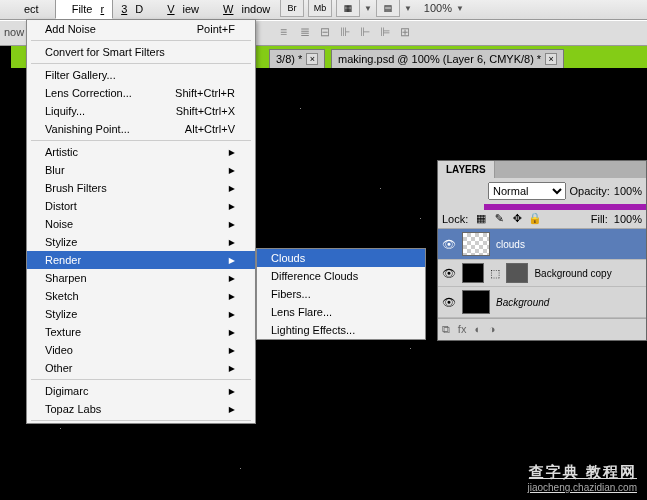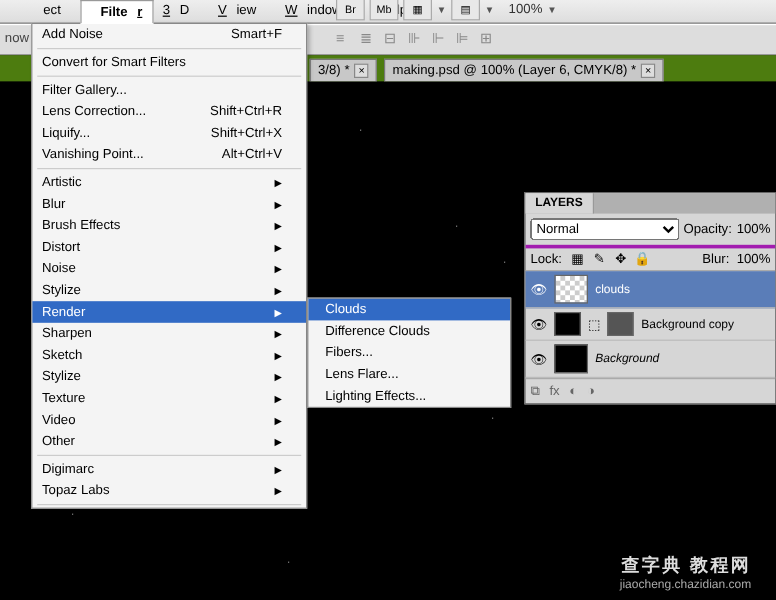--- a/index.html
+++ b/index.html
@@ -1,70 +1,70 @@
 <!DOCTYPE html>
 <html><head>
 <meta charset="utf-8">
 <style>
 * { margin: 0; padding: 0; box-sizing: border-box; font-family: Tahoma, Arial, sans-serif; font-size: 11px; }
 body { width: 647px; height: 500px; background: #000; overflow: hidden; position: relative; }
 
-.menubar { height: 20px; background: linear-gradient(#eee,#ddd); border-bottom: 1px solid #999; display: flex; align-items: flex-start; padding-left: 20px; }
+.menubar { height: 20px; background: linear-gradient(#eee,#ddd); border-bottom: 1px solid #999; display: flex; align-items: flex-end; padding-left: 8px; }
 .menubar span { padding: 3px 8px; border-bottom: 1px solid transparent; }
 .menubar span u { text-decoration: underline; }
-.menubar .active { background: #fff; border: 1px solid #999; border-bottom: 1px solid #fff; position: relative; z-index: 101; font-weight: bold; }
+.menubar .active { background: #fff; border: 1px solid #999; border-bottom: 1px solid #fff; position: relative; z-index: 101; }
 
 .toolbar1 { position: absolute; top: 0; left: 280px; height: 16px; display: flex; align-items: center; gap: 4px; }
 .tool-btn { width: 24px; height: 18px; background: #e8e8e8; border: 1px solid #aaa; display: flex; align-items: center; justify-content: center; font-size: 9px; }
 .zoom { margin-left: 8px; font-size: 11px; color: #333; }
 .tri { font-size: 8px; color: #555; }
 
 .toolbar2 { position: absolute; top: 20px; left: 0; right: 0; height: 26px; background: #ddd; border-top: 1px solid #fff; border-bottom: 1px solid #999; }
 .opt-label { position: absolute; left: 4px; top: 5px; color: #444; }
 .align-icons { position: absolute; left: 280px; top: 4px; display: flex; gap: 6px; }
 .align-icons span { width: 14px; height: 16px; color: #888; font-size: 12px; }
 
-.tabbar { position: absolute; top: 46px; left: 0; right: 0; height: 22px; background: #4d7c0f; }
+.tabbar { position: absolute; top: 46px; left: 11px; right: 0; height: 22px; background: #84cc16; }
 .tab { position: absolute; top: 3px; height: 19px; background: #c8c8c8; border: 1px solid #777; border-bottom: none; padding: 2px 6px; display: flex; align-items: center; gap: 4px; }
 .tab .x { width: 12px; height: 12px; background: #ddd; border: 1px solid #888; font-size: 9px; line-height: 10px; text-align: center; }
 
 .canvas { position: absolute; top: 68px; left: 0; right: 0; bottom: 0; background: #000; }
 .star { position: absolute; width: 1px; height: 1px; background: #888; }
 
 .dropdown { position: absolute; top: 19px; left: 26px; width: 230px; background: #f4f4f4; border: 1px solid #888; box-shadow: 2px 2px 4px rgba(0,0,0,0.3); z-index: 100; }
-.dropdown .item { padding: 3px 20px 3px 8px; display: flex; justify-content: space-between; align-items: center; position: relative; }
+.dropdown .item { padding: 3px 20px 3px 18px; display: flex; justify-content: space-between; align-items: center; position: relative; }
 .dropdown .item.hl { background: #316ac5; color: #fff; align-items: center; }
 .dropdown .sep { height: 1px; background: #ccc; margin: 2px 4px; }
 .dropdown .arrow { font-size: 8px; }
 
 .submenu { position: absolute; top: 248px; left: 256px; width: 170px; background: #f4f4f4; border: 1px solid #888; box-shadow: 2px 2px 4px rgba(0,0,0,0.3); z-index: 102; }
 .submenu .item { padding: 3px 20px 3px 14px; }
 .submenu .item.hl { background: #316ac5; color: #fff; }
 
 .layers { position: absolute; top: 160px; right: 0; width: 210px; background: #d6d6d6; border: 1px solid #666; box-shadow: -1px 1px 3px rgba(0,0,0,0.3); }
 .layers-tab { background: #b0b0b0; padding: 0; }
 .layers-tab span { display: inline-block; background: #d6d6d6; padding: 3px 8px; font-weight: bold; font-size: 10px; border-right: 1px solid #999; }
-.layers-row1 { display: flex; align-items: center; padding: 4px; gap: 4px; border-bottom: 3px solid #a21caf; }
+.layers-row1 { display: flex; align-items: center; padding: 4px; gap: 4px; border-bottom: 6px solid #a21caf; margin-left: 46px; }
 .layers-row1 select { flex: 1; height: 18px; font-size: 11px; }
 .layers-row2 { display: flex; align-items: center; padding: 2px 4px; gap: 6px; border-bottom: 1px solid #aaa; font-size: 10px; }
 .lock-icons { display: flex; gap: 4px; }
 .lock-icons span { width: 14px; height: 14px; font-size: 11px; text-align: center; }
 .layer { display: flex; align-items: center; padding: 3px 4px; gap: 6px; border-bottom: 1px solid #bbb; }
 .layer.sel { background: #5a7db8; color: #fff; }
 .eye { width: 14px; text-align: center; }
 .thumb { width: 28px; height: 24px; border: 1px solid #666; background: #fff; }
 .thumb.checker { background: repeating-conic-gradient(#ccc 0 25%, #fff 0 50%) 0 0/8px 8px; }
 .thumb.black { background: #000; }
 .thumb.noise { background: #555; }
 .thumb.sm { width: 22px; height: 20px; }
 .layer-name { flex: 1; font-size: 10px; }
 .layer-name.italic { font-style: italic; }
 .layers-foot { display: flex; justify-content: flex-start; padding: 4px; gap: 8px; border-top: 1px solid #aaa; font-size: 11px; color: #666; }
 
-.watermark { position: absolute; right: 21px; bottom: 6px; color: #ddd; text-align: right; line-height: 1.3; }
+.watermark { position: absolute; right: 10px; bottom: 6px; color: #ddd; text-align: right; line-height: 1.3; text-decoration: underline; }
 .watermark .cn { font-size: 15px; font-weight: bold; letter-spacing: 2px; }
 .watermark .url { font-size: 10px; color: #aaa; }
 </style>
 </head>
 <body>
 
 <div class="menubar">
   <span><span>ect</span></span>
   <span class="active"><span>Filte</span><u>r</u></span>
   <span><u>3</u><span>D</span></span>
@@ -117,21 +117,21 @@
     <div class="star" style="top:150px;left:420px"></div>
   <div class="star" style="top:360px;left:60px"></div>
     <div class="star" style="top:400px;left:240px"></div>
   <div class="star" style="top:90px;left:40px"></div>
     <div class="star" style="top:280px;left:410px"></div>
 </div>
 
 <div class="dropdown">
   <div class="item">
       <span>Add Noise</span>
-      <span>Smart+F</span>
+      <span>Point+F</span>
     </div>
   <div class="sep"></div>
   <div class="item">
       <span>Convert for Smart Filters</span>
     </div>
   <div class="sep"></div>
   <div class="item">
       <span>Filter Gallery...</span>
     </div>
   <div class="item">
@@ -149,21 +149,21 @@
   <div class="sep"></div>
   <div class="item">
       <span>Artistic</span>
       <span class="arrow">▶</span>
     </div>
   <div class="item">
       <span>Blur</span>
       <span class="arrow">▶</span>
     </div>
   <div class="item">
-      <span>Brush Effects</span>
+      <span>Brush Filters</span>
       <span class="arrow">▶</span>
     </div>
   <div class="item">
       <span>Distort</span>
       <span class="arrow">▶</span>
     </div>
   <div class="item">
       <span>Noise</span>
       <span class="arrow">▶</span>
     </div>
@@ -229,21 +229,21 @@
     <span>100%</span>
   </div>
   <div class="layers-row2">
     <span>Lock:</span>
     <div class="lock-icons">
       <span>▦</span>
       <span>✎</span>
       <span>✥</span>
       <span>🔒</span>
     </div>
-    <span style="margin-left:auto">Blur:</span>
+    <span style="margin-left:auto">Fill:</span>
     <span>100%</span>
   </div>
   <div class="layer sel">
     <span class="eye">👁</span>
     <div class="thumb checker"></div>
     <span class="layer-name">clouds</span>
   </div>
   <div class="layer">
     <span class="eye">👁</span>
     <div class="thumb black sm"></div>

